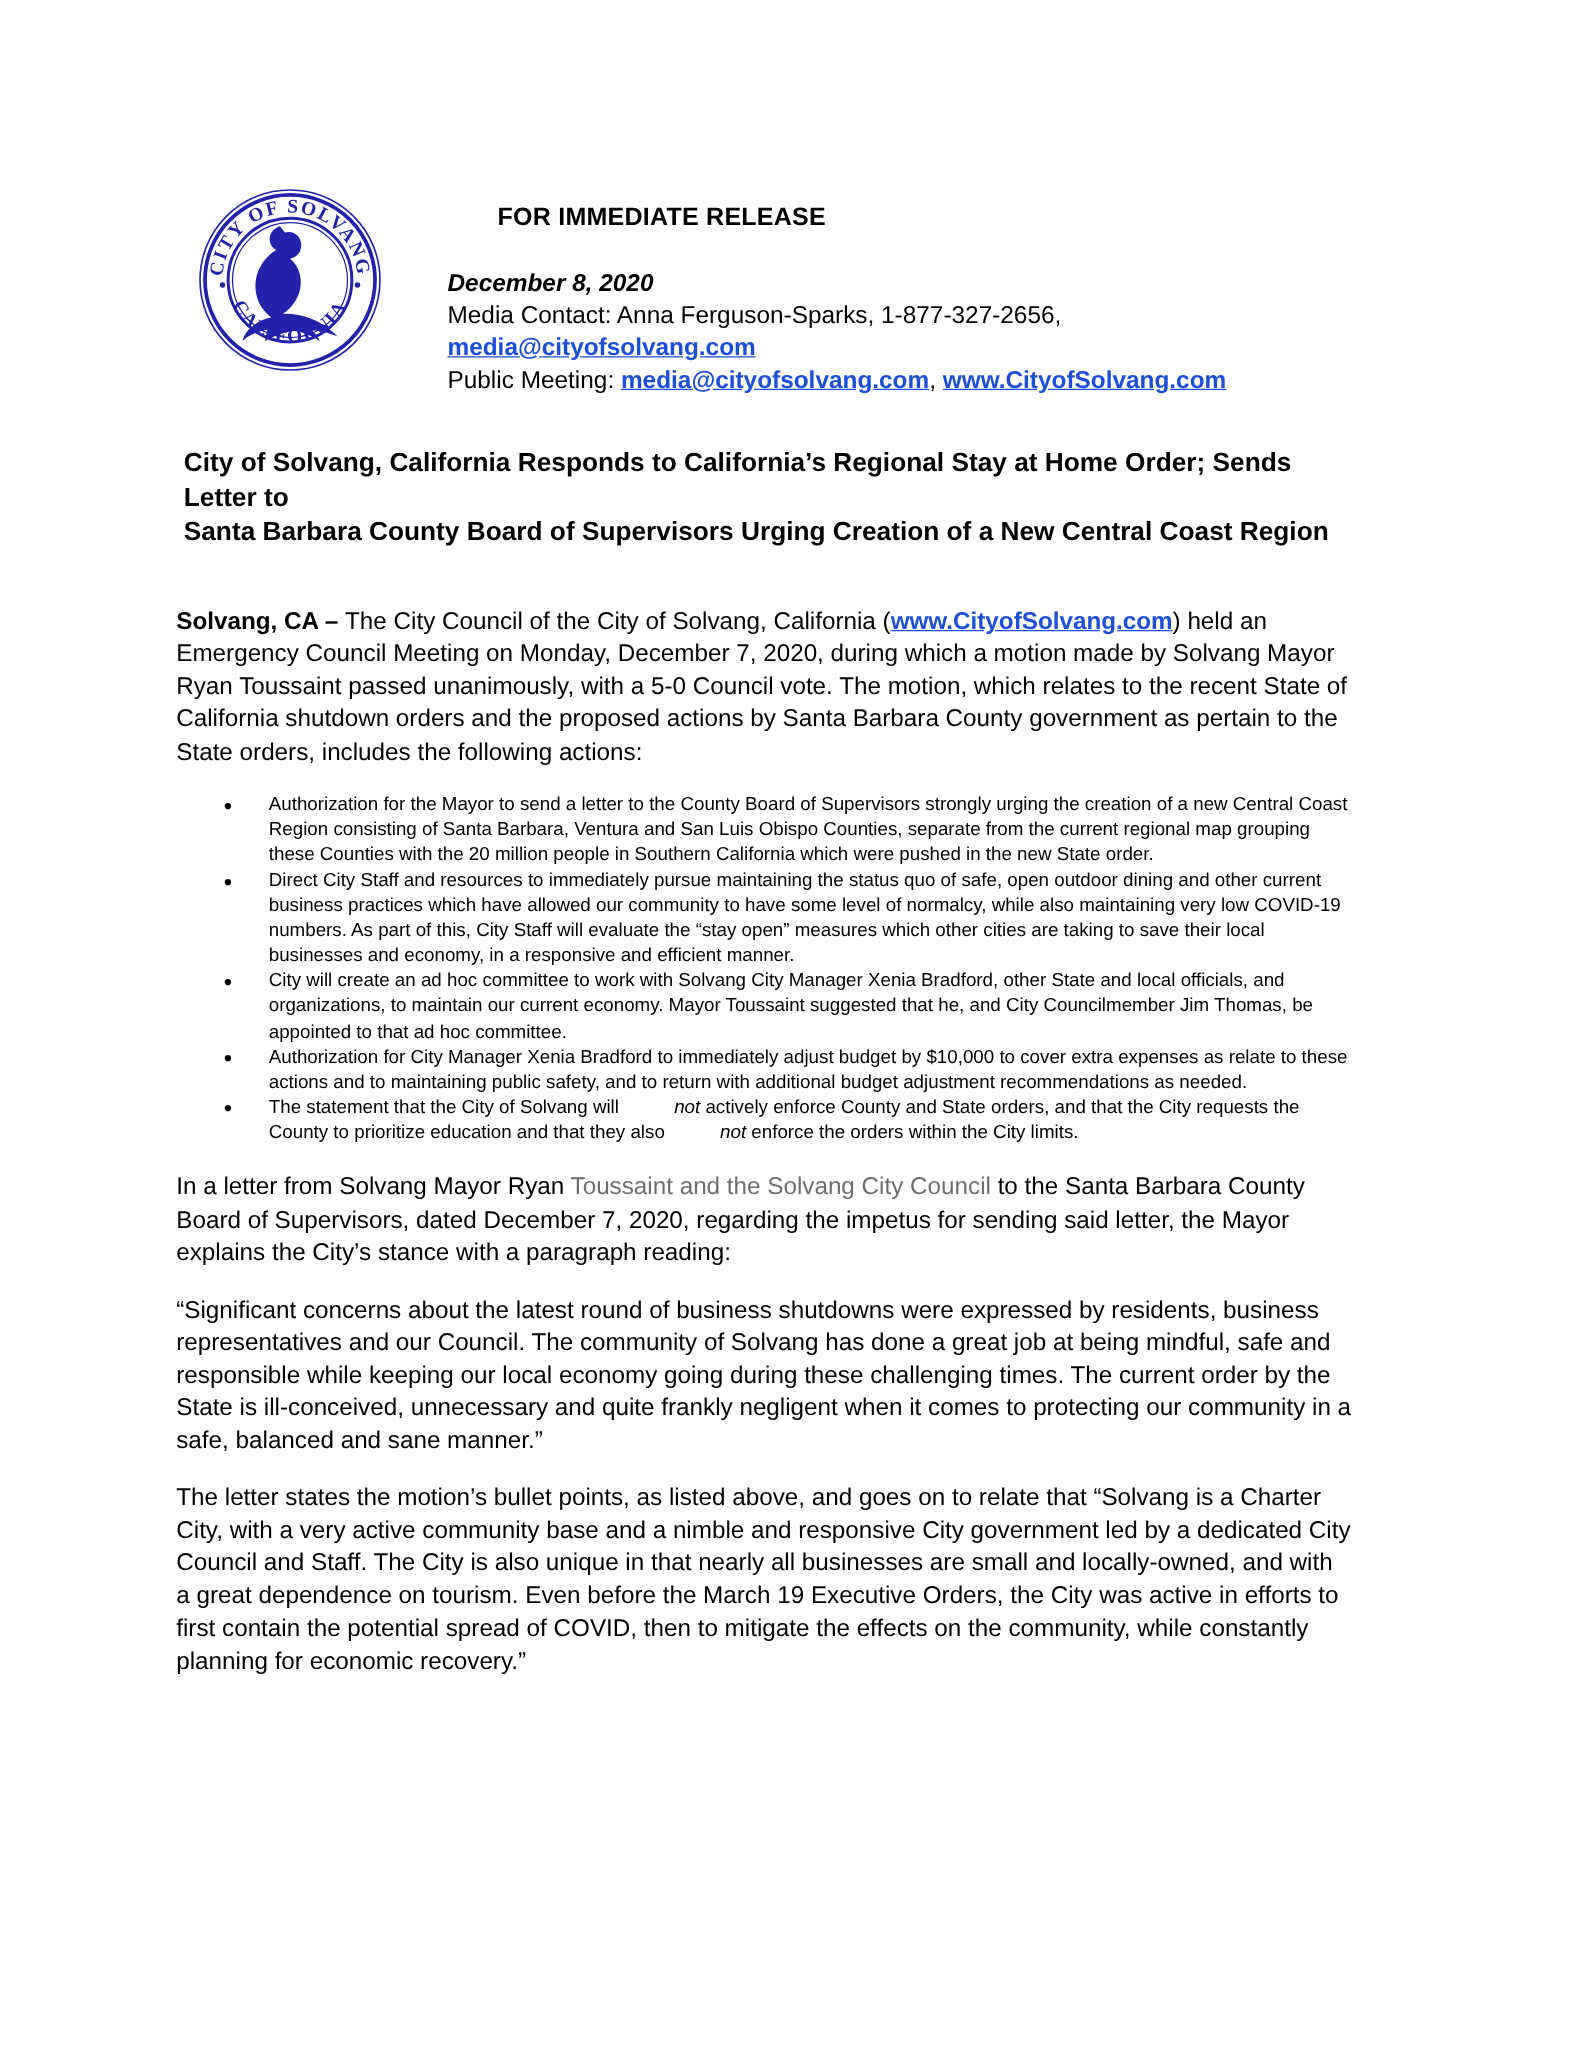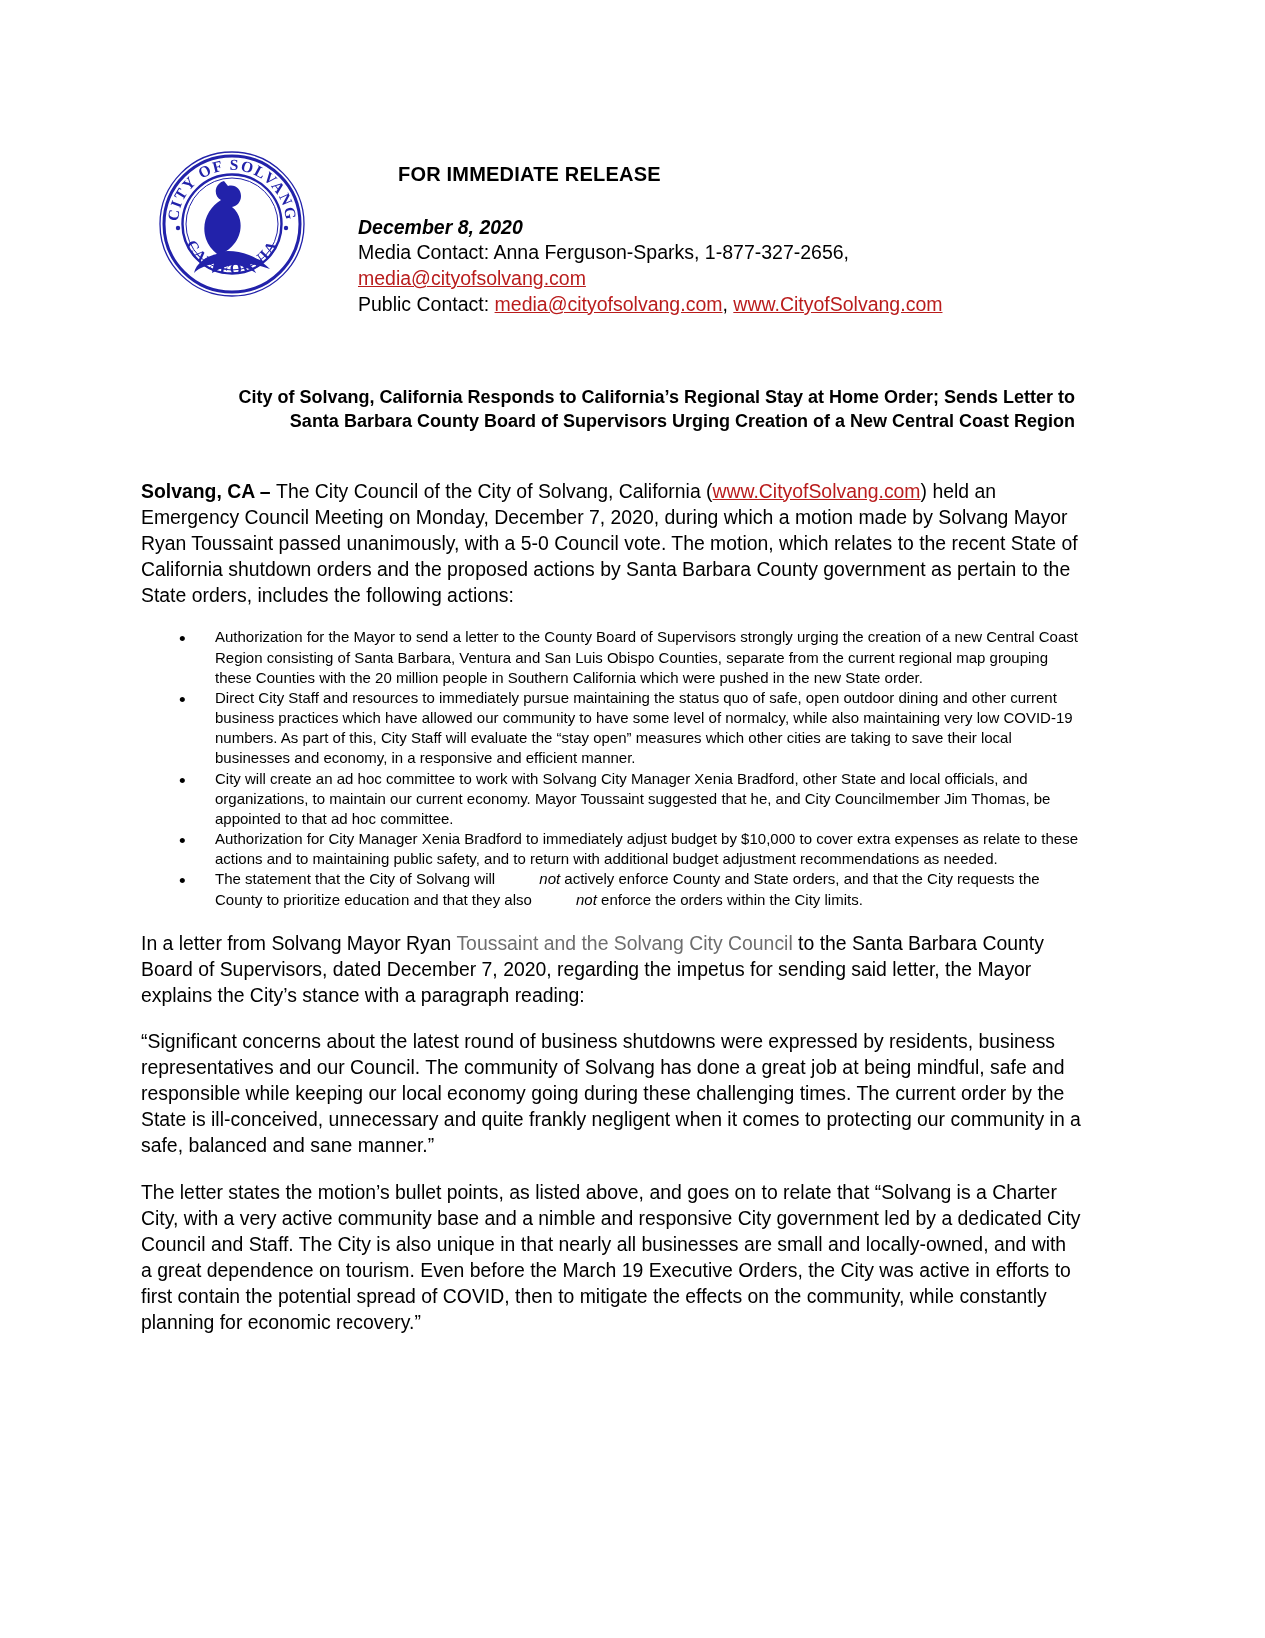--- a/index.html
+++ b/index.html
@@ -57,30 +57,31 @@
     font-style: italic;
     font-size: 19.5px;
     margin-top: 28px;
     line-height: 1.3;
   }
   .contact-line {
     font-size: 19.5px;
     line-height: 1.32;
   }
   a.doclink, .doclink {
-    color: #b91c1c;
+    color: #1d4ed8;
     text-decoration: underline;
+    font-weight: bold;
   }
 
   
   .headline {
-    margin-top: 61px;
-    text-align: right;
+    margin-top: 32px;
+    text-align: left;
     font-weight: bold;
-    font-size: 18px;
+    font-size: 21px;
     line-height: 1.32;
     padding: 0 6px;
   }
 
   
   .para {
     margin-top: 20px;
     font-size: 19.4px;
     line-height: 1.345;
     text-align: left;
@@ -147,21 +148,21 @@
       <div class="header-text">
         <div class="for-release">FOR IMMEDIATE RELEASE</div>
         <div class="rel-date">December 8, 2020</div>
         <div class="contact-line">
           <span>Media Contact: Anna Ferguson-Sparks, 1-877-327-2656,</span>
         </div>
         <div class="contact-line">
           <span class="doclink">media@cityofsolvang.com</span>
         </div>
         <div class="contact-line">
-          <span>Public Contact: </span><span class="doclink">media@cityofsolvang.com</span><span>, </span><span class="doclink">www.CityofSolvang.com</span>
+          <span>Public Meeting: </span><span class="doclink">media@cityofsolvang.com</span><span>, </span><span class="doclink">www.CityofSolvang.com</span>
         </div>
       </div>
     </div>
 
     <div class="headline">
       <div>City of Solvang, California Responds to California’s Regional Stay at Home Order; Sends Letter to</div>
       <div>Santa Barbara County Board of Supervisors Urging Creation of a New Central Coast Region</div>
     </div>
 
     <p class="para first"><span class="lead">Solvang, CA – </span><span>The City Council of the City of Solvang, California (</span><span class="doclink">www.CityofSolvang.com</span><span>) held an Emergency Council Meeting on Monday, December 7, 2020, during which a motion made by Solvang Mayor Ryan Toussaint passed unanimously, with a 5-0 Council vote. The motion, which relates to the recent State of California shutdown orders and the proposed actions by Santa Barbara County government as pertain to the State orders, includes the following actions:</span></p>

